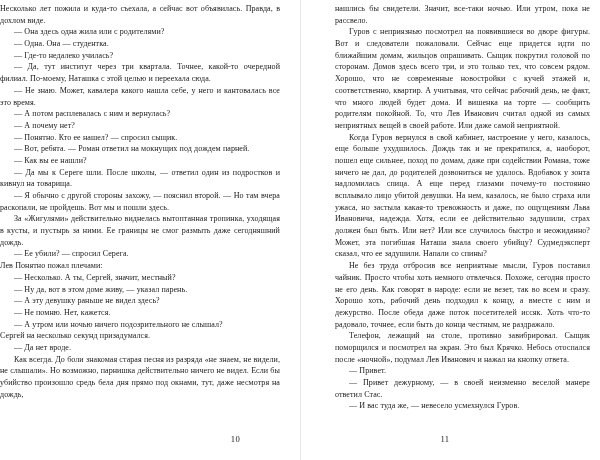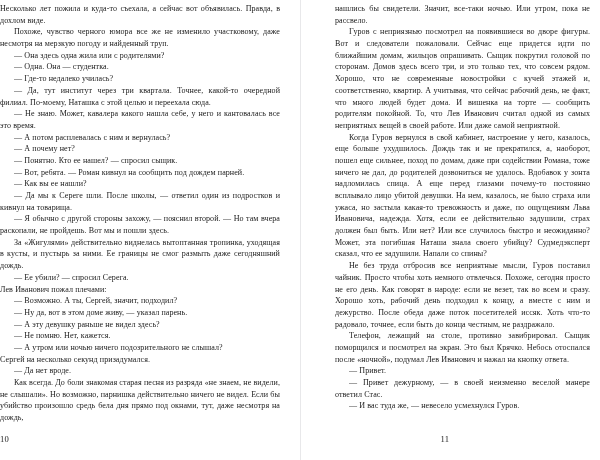--- a/index.html
+++ b/index.html
@@ -62,21 +62,21 @@
   }
   .textblock p.noindent {
     text-indent: 0;
   }
   .folio {
     position: absolute;
     bottom: 16px;
     font-size: 8.6px;
     line-height: 1;
     color: #1a1a1a;
-    text-align: left;
+    text-align: right;
     letter-spacing: 0.3px;
   }
   .folio-left {
     left: 0;
     width: 240px;
   }
   .folio-right {
     left: 300px;
     width: 600px;
     left: 300px;
@@ -87,37 +87,36 @@
 </head>
 <body>
 
 <div class="spread">
 
   <div class="gutter"></div>
 
   <div class="page page-left">
     <div class="textblock" id="left-text">
         <p class="noindent">Несколько лет пожила и куда-то съехала, а сейчас вот объявилась. Правда, в дохлом виде.</p>
-        <p class="">Похоже, чувство черного юмора все же не изменило участковому, даже несмотря на мерзкую погоду и найденный труп.</p>
         <p class="">— Она здесь одна жила или с родителями?</p>
         <p class="">— Одна. Она — студентка.</p>
         <p class="">— Где-то недалеко училась?</p>
         <p class="">— Да, тут институт через три квартала. Точнее, какой-то очередной филиал. По-моему, Наташка с этой целью и переехала сюда.</p>
         <p class="">— Не знаю. Может, кавалера какого нашла себе, у него и кантовалась все это время.</p>
         <p class="">— А потом расплевалась с ним и вернулась?</p>
         <p class="">— А почему нет?</p>
         <p class="">— Понятно. Кто ее нашел? — спросил сыщик.</p>
-        <p class="">— Вот, ребята. — Роман кивнул на сообщить под дождем парней.</p>
+        <p class="">— Вот, ребята. — Роман ответил на мокнущих под дождем парней.</p>
         <p class="">— Как вы ее нашли?</p>
         <p class="">— Да мы к Сереге шли. После школы, — ответил один из подростков и кивнул на товарища.</p>
         <p class="">— Я обычно с другой стороны захожу, — пояснил второй. — Но там вчера раскопали, не пройдешь. Вот мы и пошли здесь.</p>
         <p class="">За «Жигулями» действительно виднелась вытоптанная тропинка, уходящая в кусты, и пустырь за ними. Ее границы не смог размыть даже сегодняшний дождь.</p>
         <p class="">— Ее убили? — спросил Серега.</p>
-        <p class="noindent">Лев Иванович пожал плечами:</p>
-        <p class="">— Возможно. А ты, Сергей, значит, подходил?</p>
+        <p class="noindent">Лев Понятно пожал плечами:</p>
+        <p class="">— Несколько. А ты, Сергей, значит, местный?</p>
         <p class="">— Ну да, вот в этом доме живу, — указал парень.</p>
         <p class="">— А эту девушку раньше не видел здесь?</p>
         <p class="">— Не помню. Нет, кажется.</p>
         <p class="">— А утром или ночью ничего подозрительного не слышал?</p>
         <p class="noindent">Сергей на несколько секунд призадумался.</p>
         <p class="">— Да нет вроде.</p>
         <p class="">Как всегда. До боли знакомая старая песня из разряда «не знаем, не видели, не слышали». Но возможно, парнишка действительно ничего не видел. Если бы убийство произошло средь бела дня прямо под окнами, тут, даже несмотря на дождь,</p>
       </div>
   </div>
 

